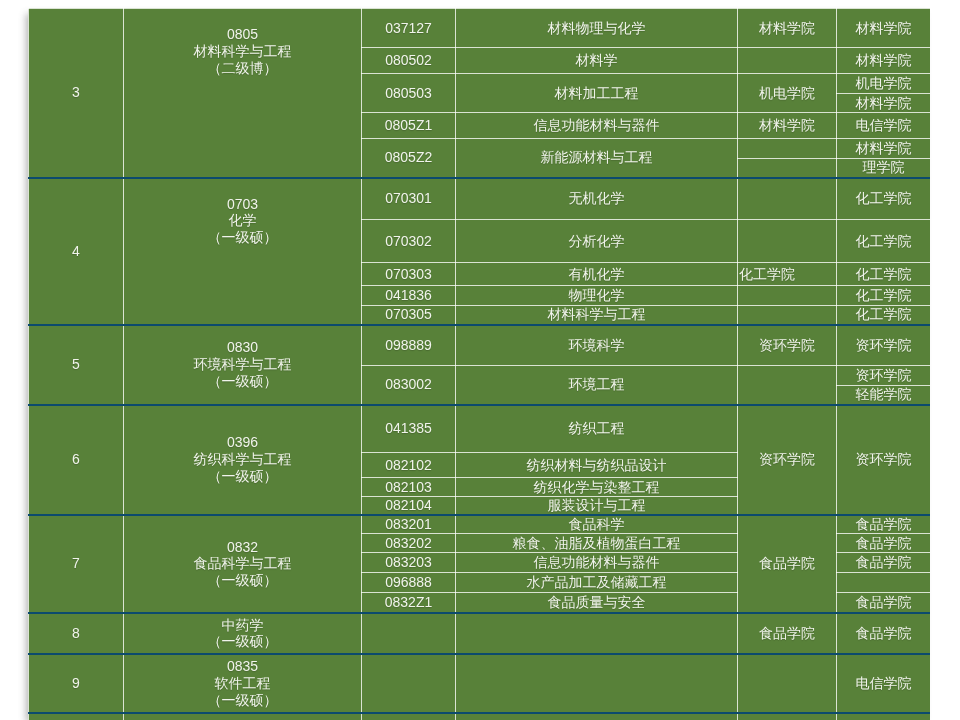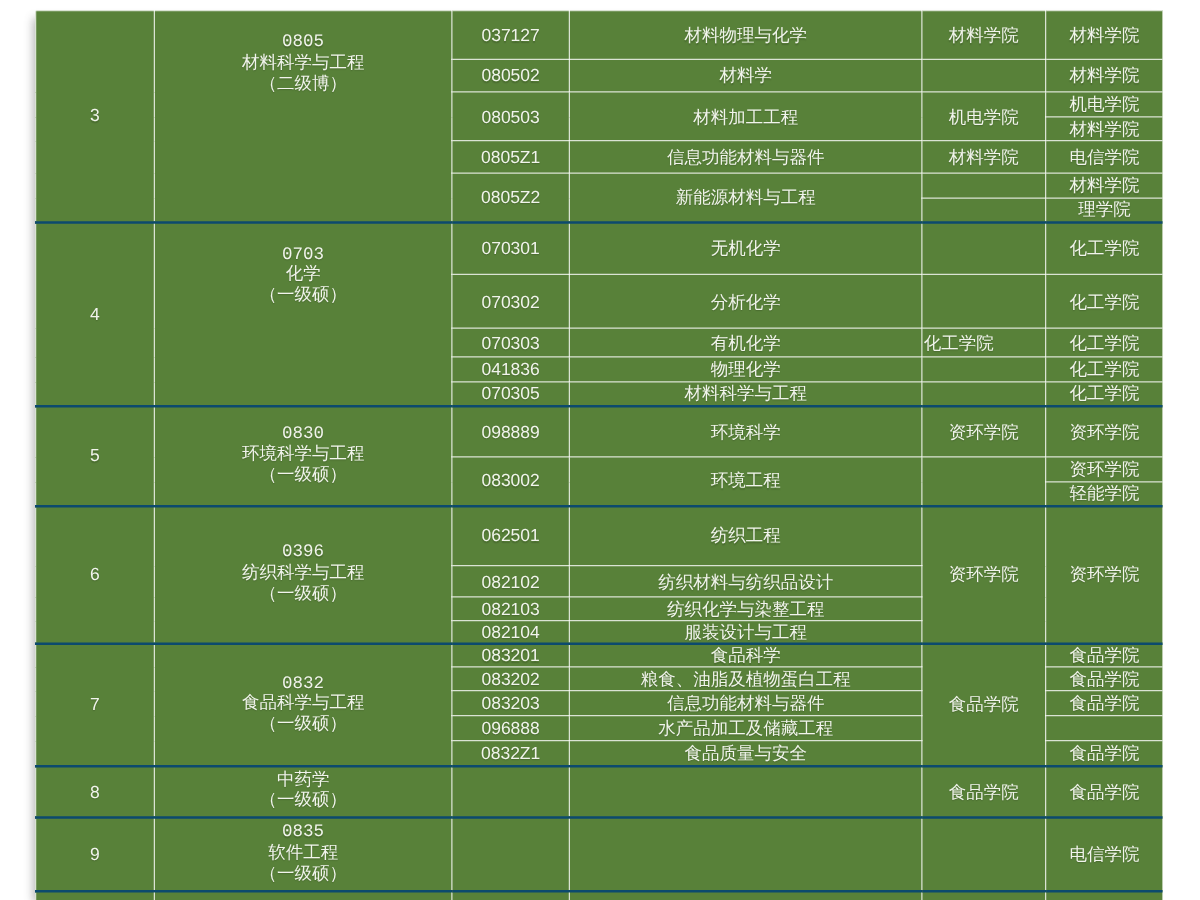--- a/index.html
+++ b/index.html
@@ -5,21 +5,21 @@
   html,body{margin:0;padding:0;width:960px;height:720px;background:#ffffff;overflow:hidden;
     font-family:"Liberation Sans",sans-serif;}
   .table-wrap{position:absolute;left:28px;top:8px;width:902px;height:712px;overflow:hidden;
     box-shadow:-4px 4px 7px -2px rgba(90,90,90,.45);}
   table{border-collapse:collapse;table-layout:fixed;width:902px;background:#588139;}
   td{border:1px solid rgba(255,255,255,.78);color:#f1f4ec;font-size:14px;line-height:1.2;
     text-align:center;vertical-align:middle;padding:0 2px;overflow:hidden;
     text-shadow:0 1px 1px rgba(0,0,0,.18);}
   table{border:1px solid rgba(255,255,255,.9);border-bottom:none;}
   tr.sec-top > td{border-top:2px solid #0c4a6e;}
-  td.title{white-space:pre-line;font-family:Liberation Mono, monospace;}
+  td.title{white-space:pre-line;}
   td.vtop{vertical-align:top;padding-top:17px;}
   td.left{text-align:left;padding-left:1px;}
   tr.cut > td{border-bottom:none;}
 </style>
 </head>
 <body>
 
 <div class="table-wrap">
 <table>
 <colgroup>
@@ -127,21 +127,21 @@
 </tr>
 <tr style="height:19px">
   <td class="col6">轻能学院</td>
 </tr>
 
 <tr style="height:48px" class="sec-top">
   <td class="num" rowspan="4">6</td>
   <td class="title" rowspan="4">0396
 纺织科学与工程
 （一级硕）</td>
-  <td class="code">062501</td>
+  <td class="code">041385</td>
   <td class="name">纺织工程</td>
   <td class="col5" rowspan="4">资环学院</td>
   <td class="col6" rowspan="4">资环学院</td>
 </tr>
 <tr style="height:25px">
   <td class="code">082102</td>
   <td class="name">纺织材料与纺织品设计</td>
 </tr>
 <tr style="height:19px">
   <td class="code">082103</td>

